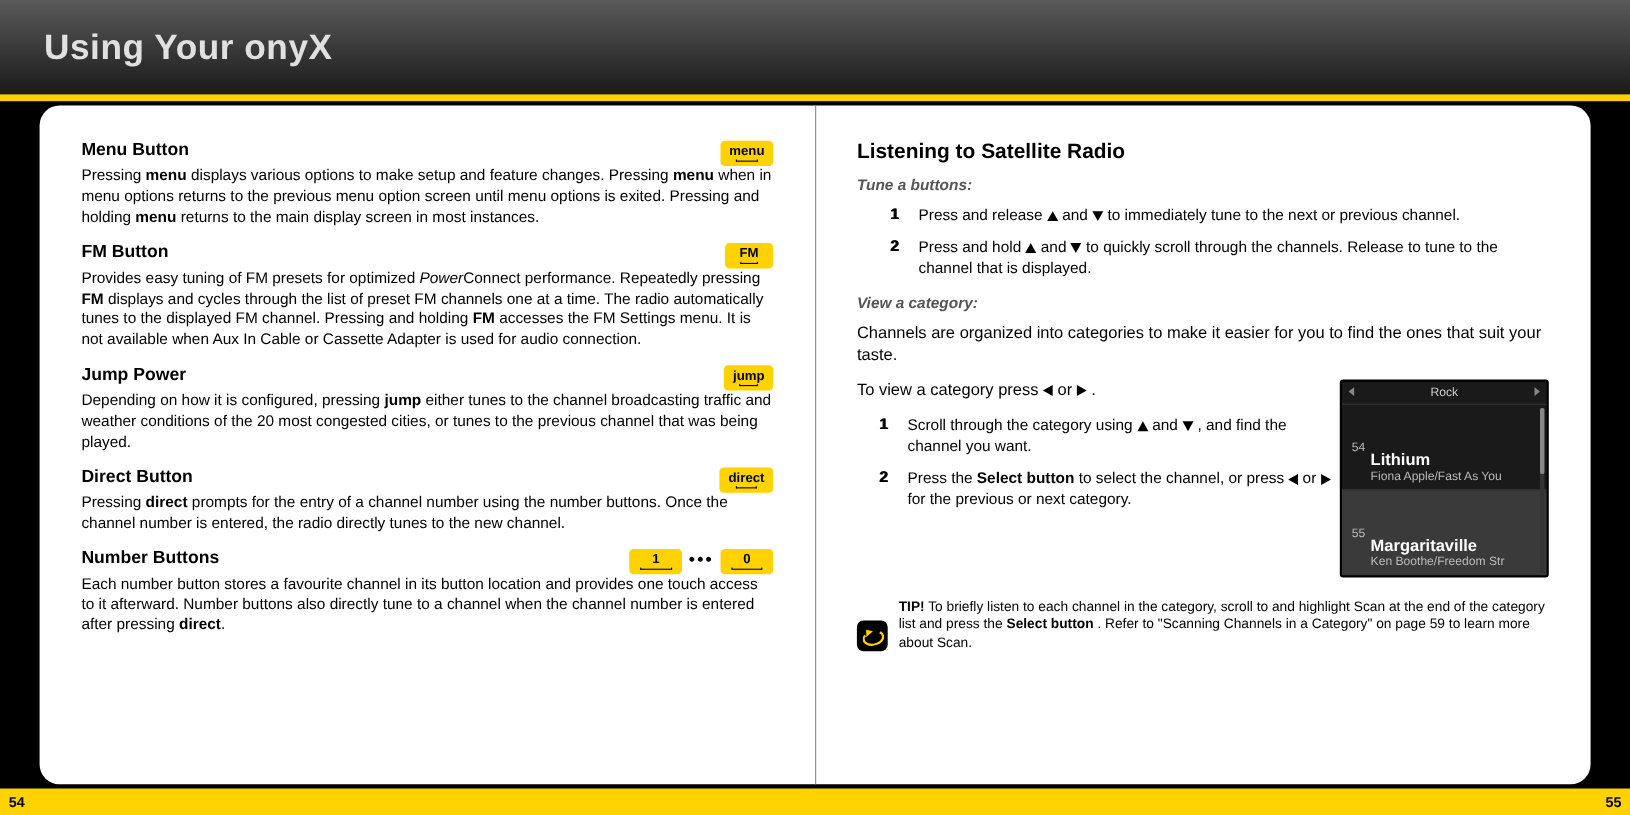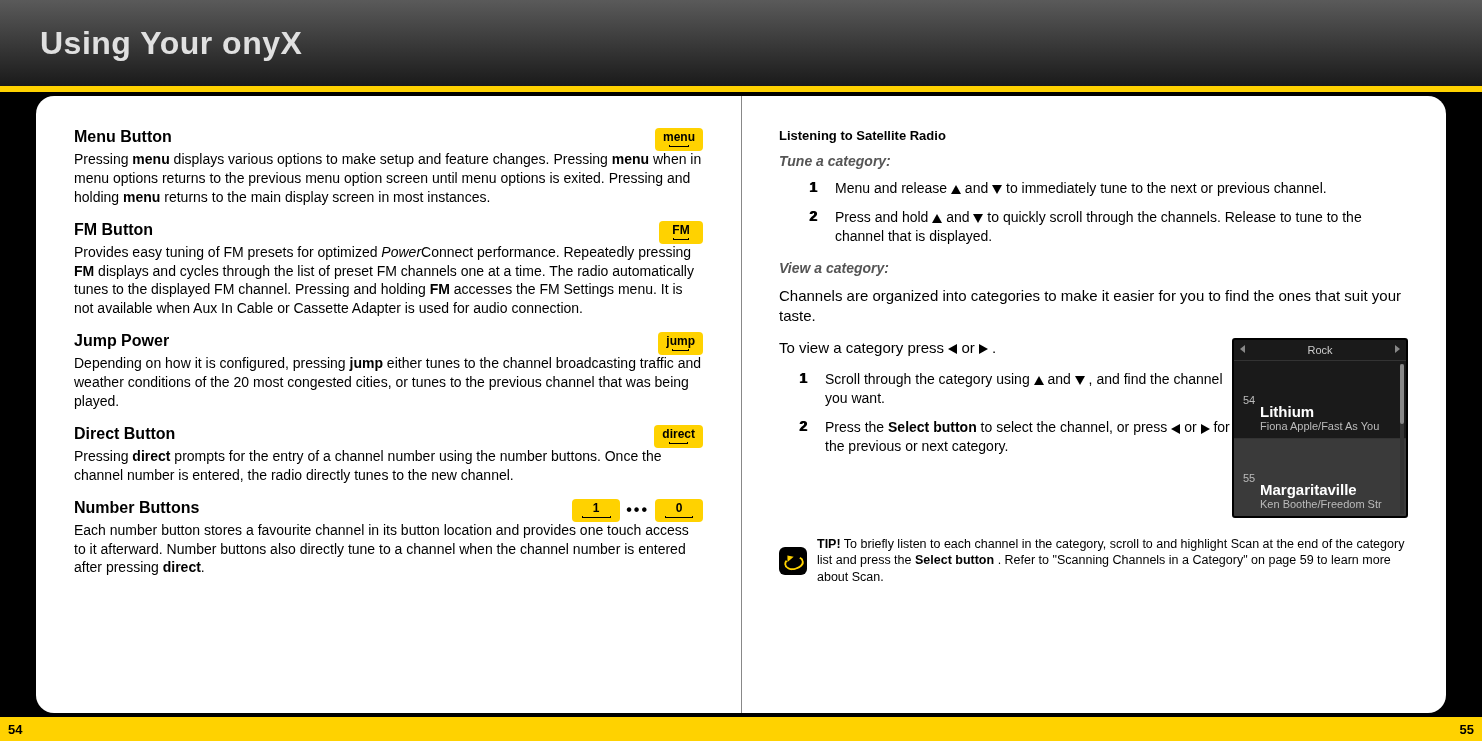--- a/index.html
+++ b/index.html
@@ -111,21 +111,21 @@
     color: #000;
     font-size: 12px;
     font-weight: bold;
     padding: 2px 0 4px 0;
     border-radius: 4px;
     width: 48px;
     text-align: center;
   }
   .dots { font-weight: bold; letter-spacing: 2px; }
   .right-title {
-    font-size: 13px;
+    font-size: 19px;
     font-weight: bold;
     margin-bottom: 10px;
   }
   .subhead {
     font-style: italic;
     font-weight: bold;
     font-size: 14px;
     color: #555;
     margin-bottom: 10px;
   }
@@ -160,21 +160,21 @@
   }
   .arrow.up { border-left: 5px solid transparent; border-right: 5px solid transparent; border-bottom: 9px solid #000; }
   .arrow.down { border-left: 5px solid transparent; border-right: 5px solid transparent; border-top: 9px solid #000; }
   .arrow.left { border-top: 5px solid transparent; border-bottom: 5px solid transparent; border-right: 9px solid #000; }
   .arrow.right { border-top: 5px solid transparent; border-bottom: 5px solid transparent; border-left: 9px solid #000; }
   .right-lower {
     display: flex;
   }
   .right-lower .text-part { flex: 1; }
   .device {
-    width: 176px;
+    width: 190px;
     height: 180px;
     background: #1a1a1a;
     border: 2px solid #000;
     border-radius: 3px;
     font-family: Arial, sans-serif;
     overflow: hidden;
     position: relative;
   }
   .device-header {
     text-align: center;
@@ -217,21 +217,21 @@
     position: absolute;
     left: 0; right: 0;
     top: 0; height: 40%;
     background: #888;
     border-radius: 2px;
   }
   .tip-box {
     display: flex;
     gap: 10px;
     margin-top: 18px;
-    align-items: center;
+    align-items: flex-end;
   }
   .tip-icon {
     width: 28px; height: 28px;
     background: #000;
     border-radius: 6px;
     flex-shrink: 0;
     position: relative;
   }
   .tip-icon::before {
     content: '';
@@ -343,27 +343,27 @@
             </div>
           </div>
           <div class="sec-title">Number Buttons</div>
           <div class="sec-body">Each number button stores a favourite channel in its button location and provides one touch access to it afterward. Number buttons also directly tune to a channel when the channel number is entered after pressing <b>direct</b>.</div>
         </div>
 
       </div>
 
       <div class="col">
         <div class="right-title">Listening to Satellite Radio</div>
-        <div class="subhead">Tune a category:</div>
+        <div class="subhead">Tune a buttons:</div>
 
         <div class="steps">
           <div class="step">
             <div class="step-num">1</div>
             <div class="step-text">
-              <span>Menu and release </span>
+              <span>Press and release </span>
               <span class="arrow up"></span>
               <span> and </span>
               <span class="arrow down"></span>
               <span> to immediately tune to the next or previous channel.</span>
             </div>
           </div>
           <div class="step">
             <div class="step-num">2</div>
             <div class="step-text">
               <span>Press and hold </span>

